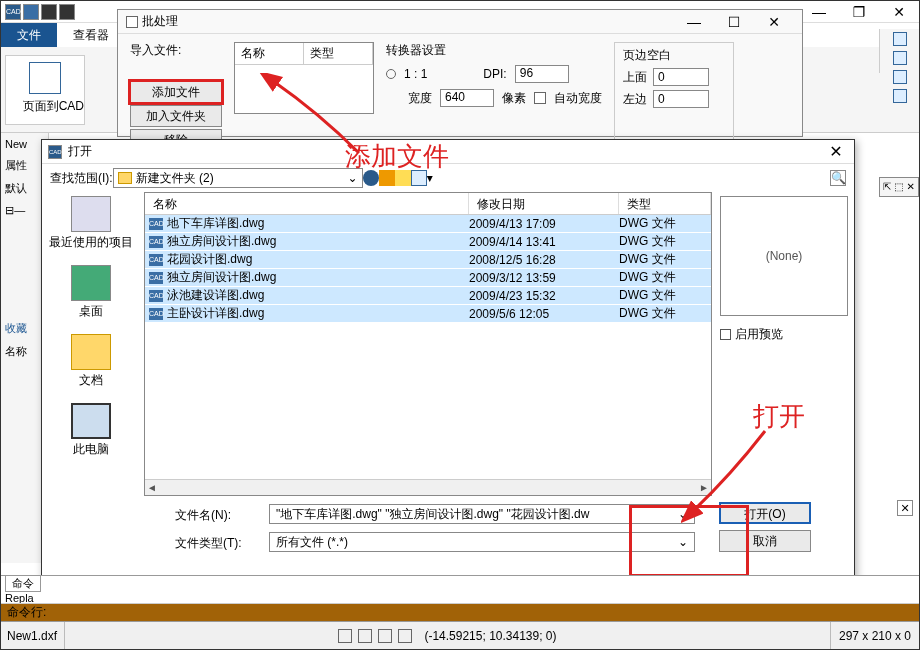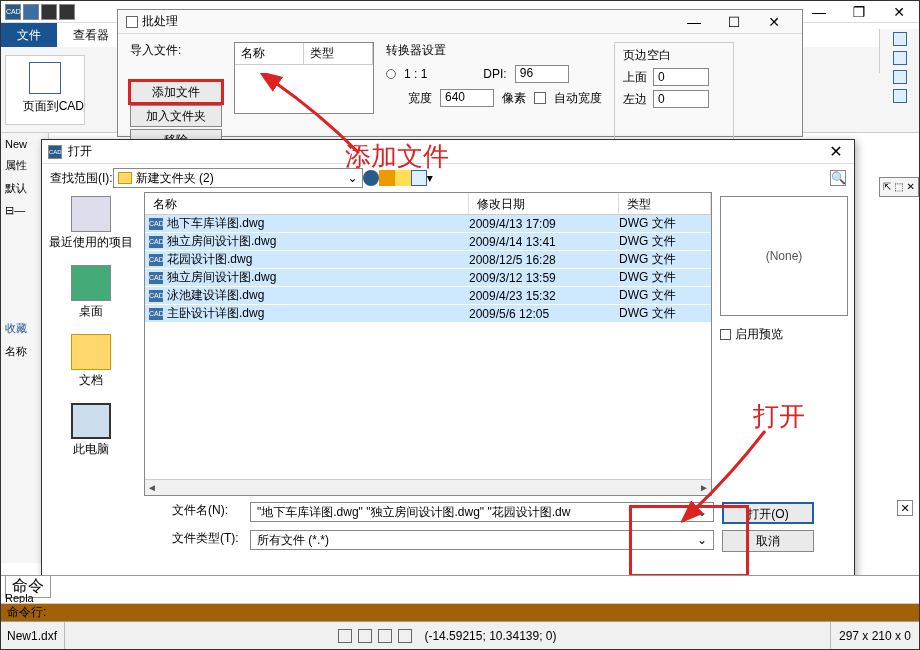--- a/index.html
+++ b/index.html
@@ -70,29 +70,29 @@
 .od-row .f-icn{width:14px;height:12px;background:#3a6ea5;color:#fff;font-size:7px;text-align:center;line-height:12px;margin:0 4px}
 .od-row .fn{flex:1}
 .od-row .fd{width:150px}
 .od-row .ft{width:92px}
 .od-scroll{position:absolute;bottom:0;left:0;right:0;height:16px;background:#f0f0f0;border-top:1px solid #ccc;display:flex;align-items:center;justify-content:space-between;padding:0 2px}
 .od-scroll span{font-size:10px;color:#555}
 .od-preview{width:138px;padding:4px}
 .pv-box{width:128px;height:120px;border:1px solid #888;display:flex;align-items:center;justify-content:center;color:#555}
 .pv-chk{margin-top:10px;display:flex;align-items:center;gap:4px}
 .pv-chk .cb{width:11px;height:11px;border:1px solid #555}
-.od-bottom{padding:6px 24px;display:flex;align-items:flex-start;gap:8px}
+.od-bottom{padding:6px 11px;display:flex;align-items:flex-end;gap:24px}
 .od-bottom .lbl{width:70px;text-align:left}
 .od-combo{flex:1;height:20px;border:1px solid #888;display:flex;align-items:center;padding:0 6px;background:#fff}
 .od-combo .dd{margin-left:auto}
 .od-act{width:92px;height:22px;border:1px solid #888;background:#eaeaea;text-align:center;line-height:20px}
 .od-act.primary{border:2px solid #1a5fb4}
 .red-box{position:absolute;border:3px solid #d22;pointer-events:none}
 .cmd-area{position:absolute;left:0;right:0;bottom:28px;height:46px;border-top:1px solid #999;background:#fff}
-.cmd-area .cmd-tab{position:absolute;top:-1px;left:4px;border:1px solid #999;padding:0 6px;background:#fff;font-size:16px}
+.cmd-area .cmd-tab{position:absolute;top:-1px;left:4px;border:1px solid #999;padding:0 6px;background:#fff;font-size:11px}
 .cmd-area .repla{position:absolute;top:16px;left:4px;font-size:11px}
 .cmd-line{position:absolute;bottom:0;left:0;right:0;height:18px;border-top:1px solid #ccc;display:flex;align-items:center;padding:0 6px;background:#a16207}
 .status{position:absolute;left:0;right:0;bottom:0;height:28px;display:flex;align-items:center;background:#f0f0f0;border-top:1px solid #999}
 .status .doc{width:64px;padding:0 6px;border-right:1px solid #bbb;height:100%;display:flex;align-items:center}
 .status .mid{flex:1}
 .status .icons{display:flex;gap:6px;align-items:center;padding:0 6px}
 .status .s-icn{width:14px;height:14px;border:1px solid #666}
 .status .coords{padding:0 6px}
 .status .dim{padding:0 8px;border-left:1px solid #bbb;height:100%;display:flex;align-items:center}
 .right-strip{position:absolute;top:28px;right:0;width:40px;height:44px;background:#f5f5f5;border-left:1px solid #ccc;padding:2px;text-align:center}

